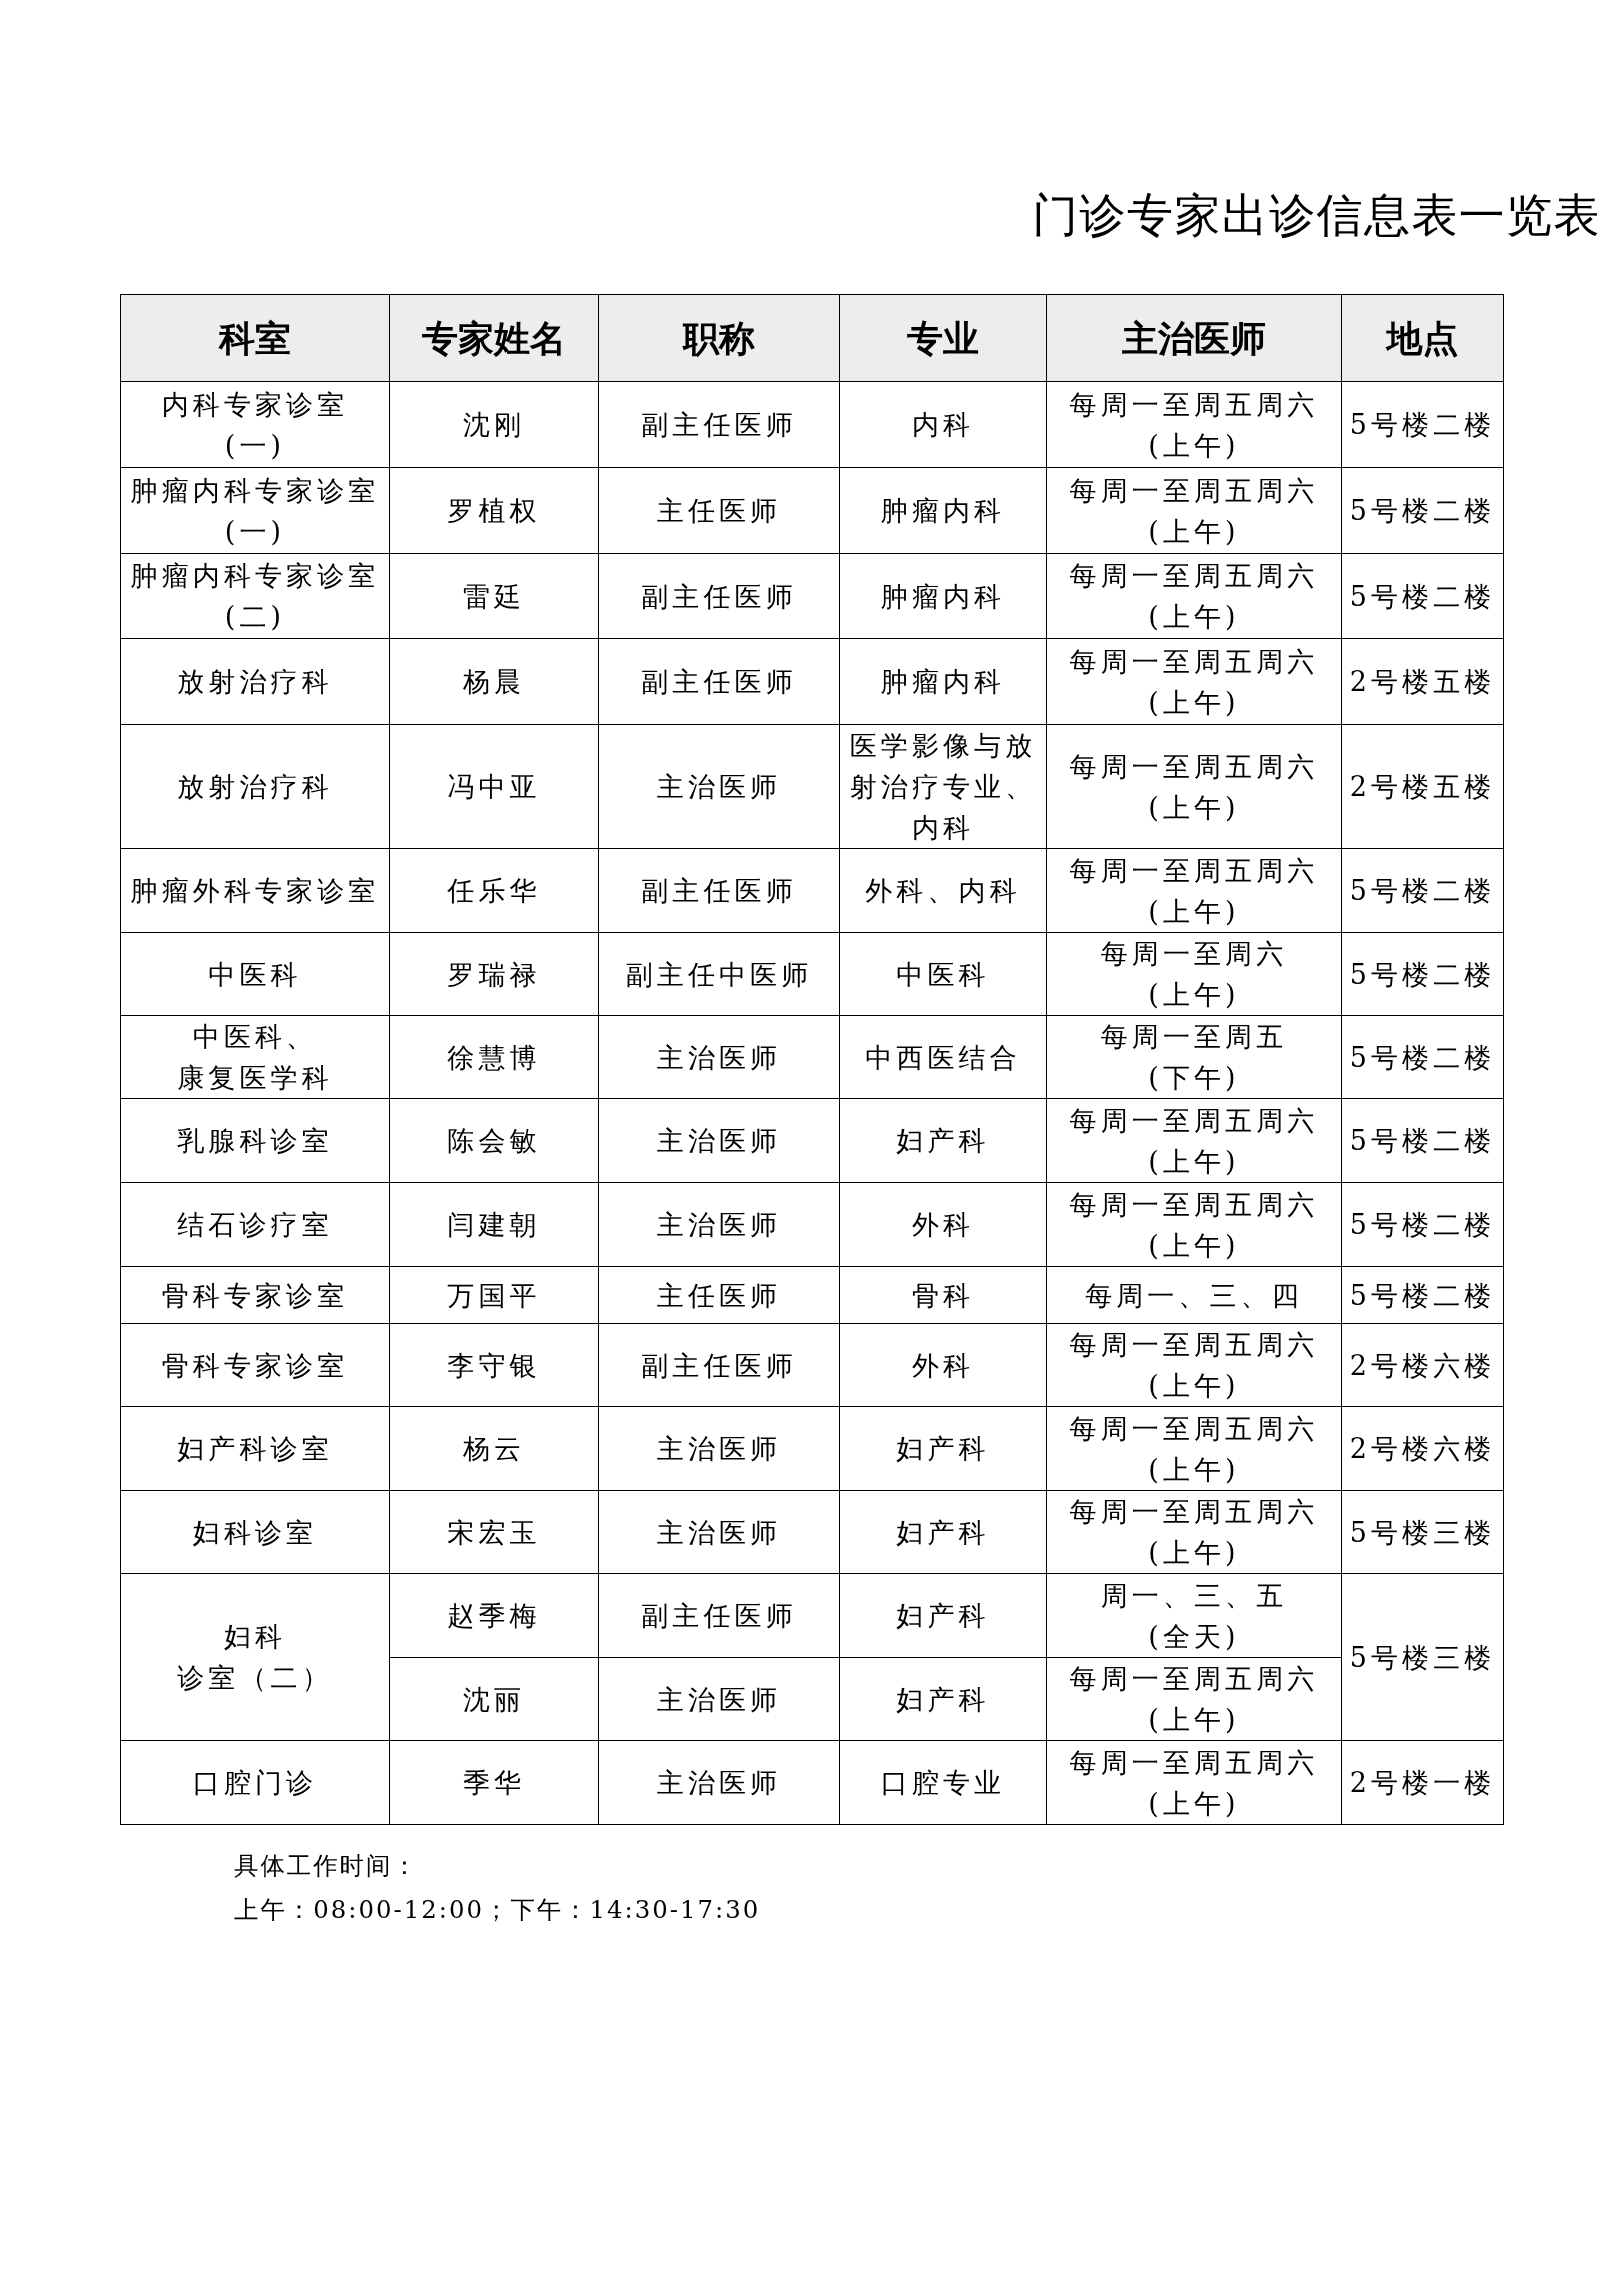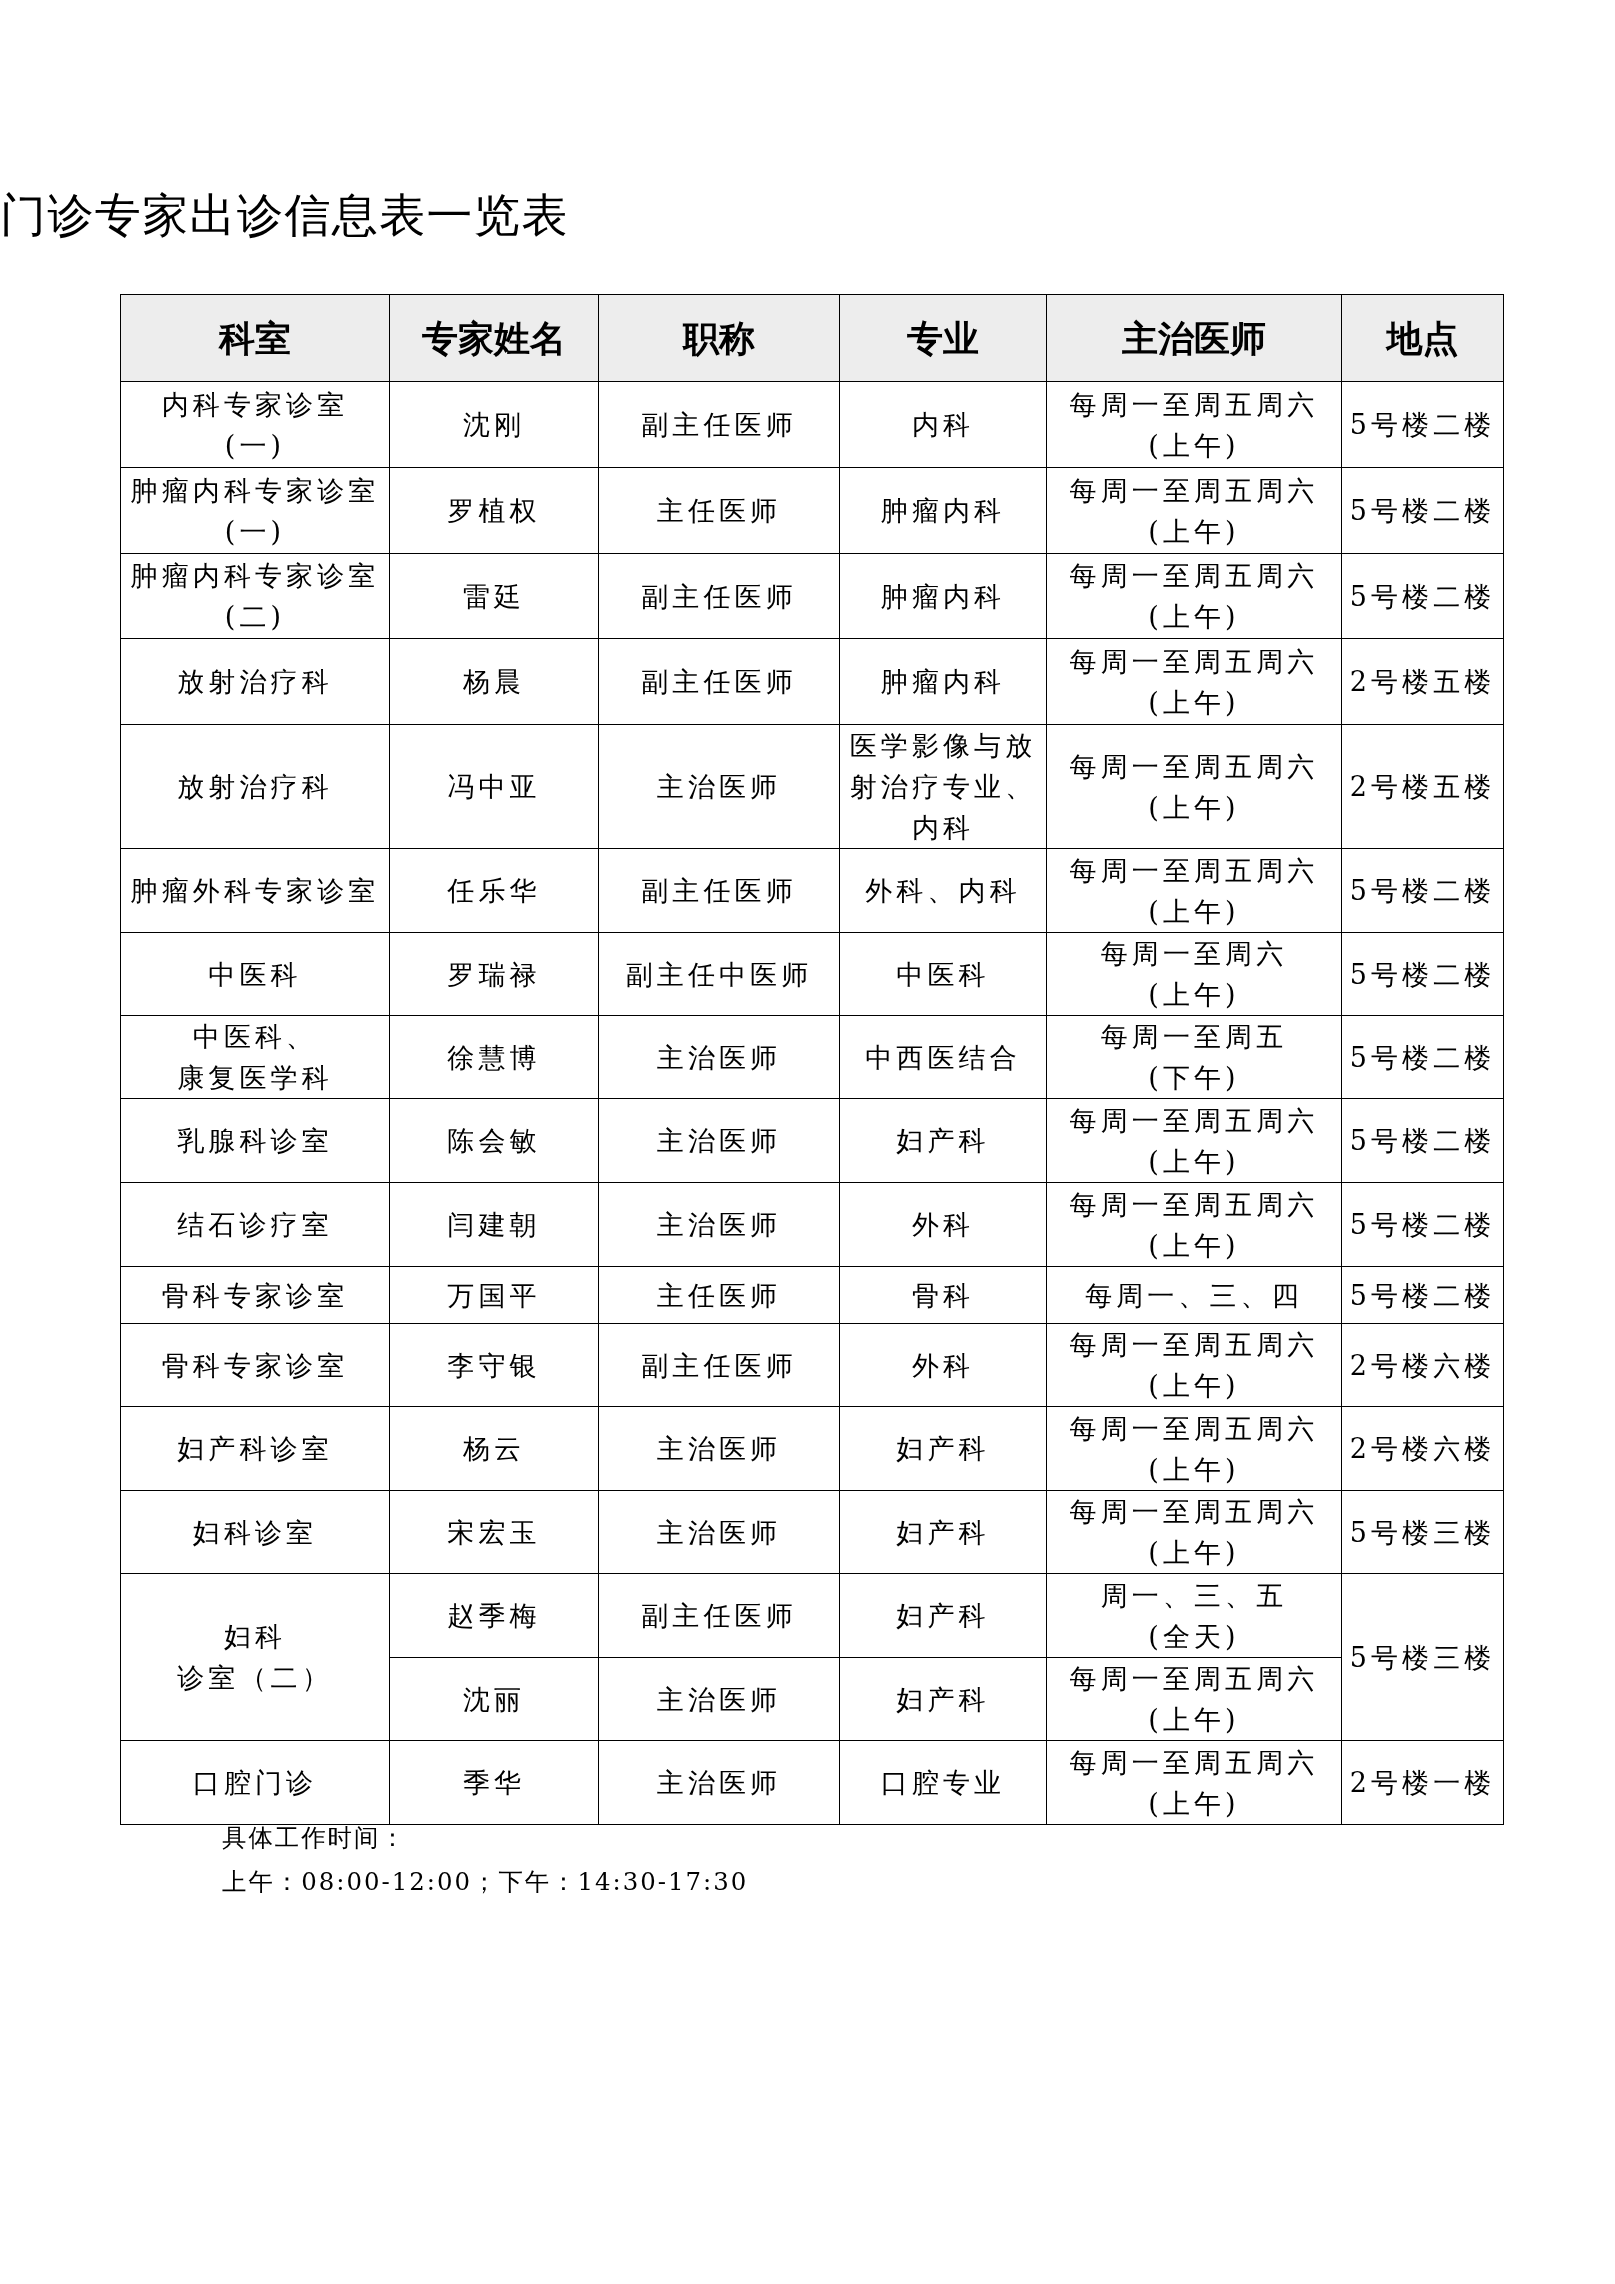--- a/index.html
+++ b/index.html
@@ -1,27 +1,27 @@
 <!DOCTYPE html>
 <html style="font-size:11px"><head>
 <meta charset="utf-8">
 <style>
   html, body { margin: 0; padding: 0; background: #ffffff; }
   body { width: 1616px; height: 2284px; position: relative; overflow: hidden;
          font-family: "DejaVu Serif", "Liberation Serif", serif; color: #000; }
-  .title { position: absolute; left: 0; width: 1593px; top: 185px; text-align: left;
+  .title { position: absolute; left: 8px; width: 1593px; top: 185px; text-align: right;
            font-size: 46px; font-weight: normal; letter-spacing: 1.4px; }
   table.sched { position: absolute; left: 120px; top: 294px; border-collapse: collapse;
                 table-layout: fixed; width: 1383px; }
   table.sched td, table.sched th { border: 1.4px solid #000; text-align: center; vertical-align: middle;
                 padding: 0 2.7px; font-size: 27px; line-height: 41px; letter-spacing: 4.1px; }
   table.sched th { background: #ededed; font-family: "DejaVu Sans", "Liberation Sans", sans-serif;
                    font-weight: bold; font-size: 36px; letter-spacing: 0; height: 86px; }
   .cell-line { display: block; white-space: nowrap; }
-  .footer { position: absolute; left: 222px; font-size: 24.4px; letter-spacing: 2px; }
+  .footer { position: absolute; left: 234px; font-size: 24.4px; letter-spacing: 2px; margin-top: 28px; }
   .f1 { top: 1822px; }
   .f2 { top: 1866px; }
 </style>
 </head>
 <body>
 
 <div class="title">门诊专家出诊信息表一览表</div>
 
 <table class="sched">
   <colgroup>

